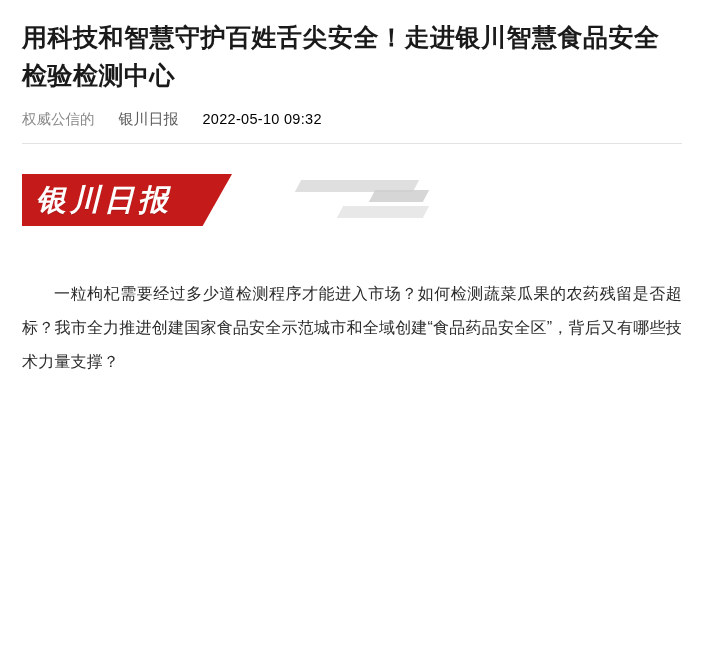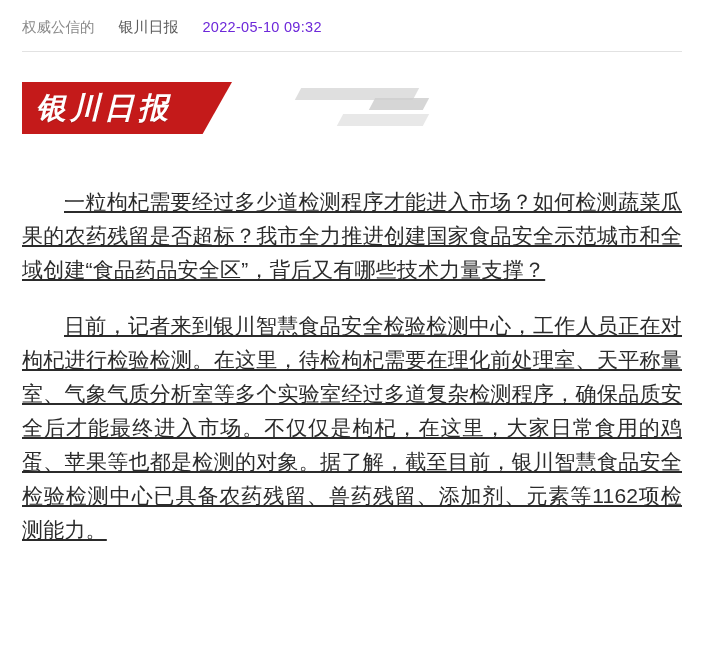--- a/index.html
+++ b/index.html
@@ -41,21 +41,21 @@
   }
   .meta-source-tag {
     color: #8a8a8a;
     font-size: 14.5px;
   }
   .meta-publisher {
     color: #5c5c5c;
     font-size: 15px;
   }
   .meta-date {
-    color: #6d28d9;
+    color: #000000;
     font-size: 14.5px;
     letter-spacing: 0.3px;
   }
   .divider {
     border: none;
     border-top: 1px solid #e2e2e2;
     margin: 0 0 18px 0;
   }
   .banner {
     position: relative;
@@ -103,52 +103,51 @@
     width: 86px;
     background: #e4e4e4;
   }
   .stripe-3 {
     left: 350px;
     top: 28px;
     width: 54px;
     background: #cfcfcf;
   }
   .body-text p {
-    font-size: 21px;
+    font-size: 16px;
     line-height: 34px;
     color: #2b2b2b;
     margin: 0 0 22px 0;
     text-align: justify;
     text-justify: inter-ideograph;
     text-indent: 2em;
     letter-spacing: 0.2px;
-    text-decoration: underline;
   }
 </style>
 </head>
 <body>
 
 <div class="page">
 
+  <h1 class="article-title">用科技和智慧守护百姓舌尖安全！走进银川智慧食品安全检验检测中心</h1>
 
   <div class="meta-row">
     <span class="meta-source-tag">权威公信的</span>
     <span class="meta-publisher">银川日报</span>
     <span class="meta-date">2022-05-10 09:32</span>
   </div>
 
   <hr class="divider">
 
   <div class="banner">
     <div class="banner-logo">
       <span class="banner-logo-text">银川日报</span>
     </div>
     <div class="banner-stripe stripe-1"></div>
     <div class="banner-stripe stripe-2"></div>
     <div class="banner-stripe stripe-3"></div>
   </div>
 
   <div class="body-text">
     <p>一粒枸杞需要经过多少道检测程序才能进入市场？如何检测蔬菜瓜果的农药残留是否超标？我市全力推进创建国家食品安全示范城市和全域创建“食品药品安全区”，背后又有哪些技术力量支撑？</p>
-    <p>日前，记者来到银川智慧食品安全检验检测中心，工作人员正在对枸杞进行检验检测。在这里，待检枸杞需要在理化前处理室、天平称量室、气象气质分析室等多个实验室经过多道复杂检测程序，确保品质安全后才能最终进入市场。不仅仅是枸杞，在这里，大家日常食用的鸡蛋、苹果等也都是检测的对象。据了解，截至目前，银川智慧食品安全检验检测中心已具备农药残留、兽药残留、添加剂、元素等1162项检测能力。</p>
   </div>
 
 </div>
 
 </body></html>

